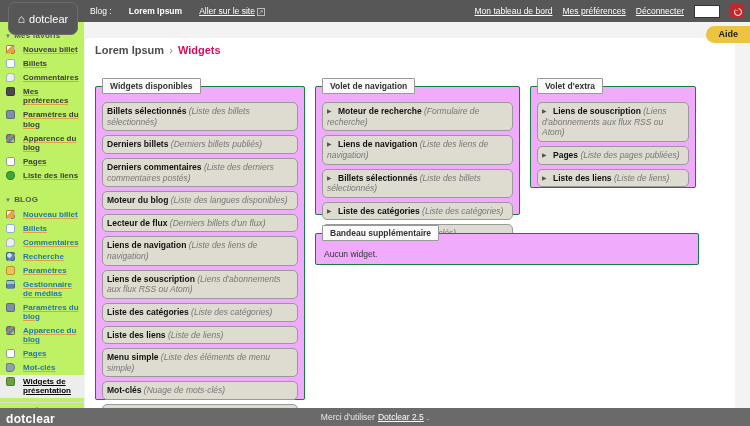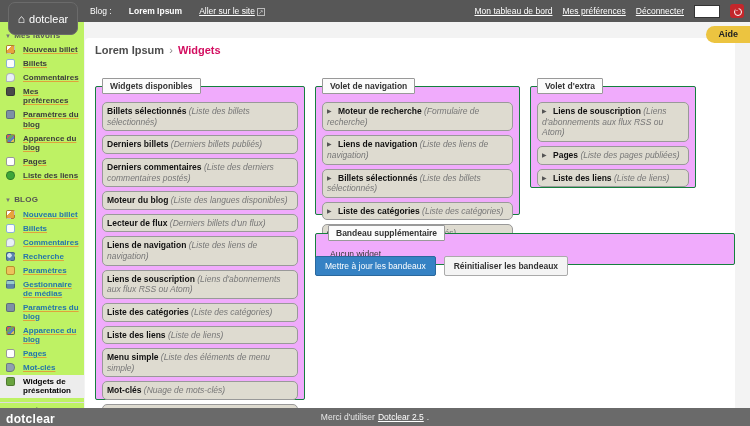--- a/index.html
+++ b/index.html
@@ -27,21 +27,21 @@
 
   
   .sidebar { position:absolute; top:22px; left:0; bottom:0; width:84px; background:#bef264; font-size:8px; display:flex; flex-direction:column; z-index:2; }
   .side-section { padding:4px 0 4px 0; }
   .side-title { display:flex; align-items:center; gap:3px; font-weight:bold; color:#555; padding:5px 4px 3px 5px; cursor:pointer; font-size:8px; letter-spacing:.2px; }
   .tri { font-size:6px; color:#777; }
   .side-item { display:flex; align-items:flex-start; gap:8px; padding:2.4px 2px 2.4px 6px; cursor:pointer; line-height:1.15; }
   .side-item .slabel { text-decoration:underline; text-decoration-color:#e0a23c; }
   .fav .slabel { color:#3d3d3d; font-weight:bold; }
   .blogmenu .slabel { color:#2575ab; font-weight:bold; }
-  .side-item.active { background:#ededed; }
+  .side-item.active { background:#ededed;text-decoration:underline; }
   .side-item.active .slabel { color:#000; text-decoration:none; }
   .sicon { flex:0 0 auto; width:9px; height:9px; border-radius:2px; margin-top:0; border:1px solid rgba(0,0,0,.25); }
   .ic-pencil { background:linear-gradient(135deg,#fff 35%,#e8a33d 35%); }
   .ic-post { background:#fdfdfd; border-color:#8ab2d4; }
   .ic-comment { background:#e8f0f6; border-radius:45% 45% 45% 0; }
   .ic-preferences { background:#4a4a4a; }
   .ic-settings { background:linear-gradient(180deg,#9fb1c3,#627florida) ; background:#7d90a5; }
   .ic-appearance { background:linear-gradient(135deg,#d95b5b 25%,#6aa35f 25% 50%,#5f7fc0 50% 75%,#e3c052 75%); }
   .ic-page { background:#fff; border-color:#999; }
   .ic-links { background:#3da639; border-radius:50%; }
@@ -57,21 +57,21 @@
   .content { position:absolute; top:38px; left:85px; right:15px; bottom:18px; background:#fff; border-radius:4px 0 0 0; z-index:1; }
   .page-title { position:absolute; left:10px; top:6px; font-size:11px; font-weight:bold; color:#4d4d4d; }
   .page-title .crumb-sep { color:#888; font-weight:normal; padding:0 2px; }
   .page-title .crumb-page { color:#d30e60; }
 
   fieldset.panel { position:absolute; border:1px solid #15803d; border-radius:2px; background:#f0abfc;margin-top:20px; }
   .panel legend { font-size:8.5px; font-weight:bold; color:#333; border:1px solid #999; background:#fbfbfb; padding:2px 7px; margin-left:6px; border-radius:1px; }
   .fs-available { left:10px; top:20px; width:210px; height:322px; }
   .fs-nav { left:230px; top:20px; width:205px; height:137px; }
   .fs-extra { left:445px; top:20px; width:166px; height:110px; }
-  .fs-custom { left:230px; top:167px; width:420px; height:40px;padding-left:6px; }
+  .fs-custom { left:230px; top:167px; width:384px; height:40px; }
   .panel .rows { padding:8px 6px 0 6px; }
   .wrow { background:#dedbd0; border:1px solid #999; border-radius:5px; padding:3px 4px; margin-bottom:4px; font-size:8.5px; line-height:1.25; cursor:move; }
   .wname { font-weight:bold; color:#111; }
   .wdesc { font-style:italic; color:#777; }
   .wrow.arrow::before { content:"▶"; font-size:6px; color:#555; margin-right:4px; position:relative; top:-1px; }
   .empty-note { font-size:8.5px; color:#333; padding:8px 8px 0 8px; }
 
   .btn-row { position:absolute; left:230px; top:218px; display:flex; gap:8px; }
   .btn { font-size:8.5px; padding:4px 9px; border-radius:2px; cursor:pointer; border:1px solid; }
   .btn-primary { background:#3582c4; border-color:#2a689d; color:#fff; }
@@ -357,24 +357,20 @@
     <span class="wdesc">(Liste de liens)</span>
   </div>
 </div>
     </fieldset>
 
     <fieldset class="panel fs-custom">
       <legend>Bandeau supplémentaire</legend>
       <div class="empty-note">Aucun widget.</div>
     </fieldset>
 
-    <div class="btn-row">
-      <button class="btn btn-primary">Mettre à jour les bandeaux</button>
-      <button class="btn btn-secondary">Réinitialiser les bandeaux</button>
-    </div>
   </div>
 
   <div class="footer">
     <span class="footer-logo">dotclear</span>
     <span>
       <span>Merci d'utiliser</span><span class="flink">Dotclear 2.5</span><span>.</span>
     </span>
   </div>
 
 </div>

